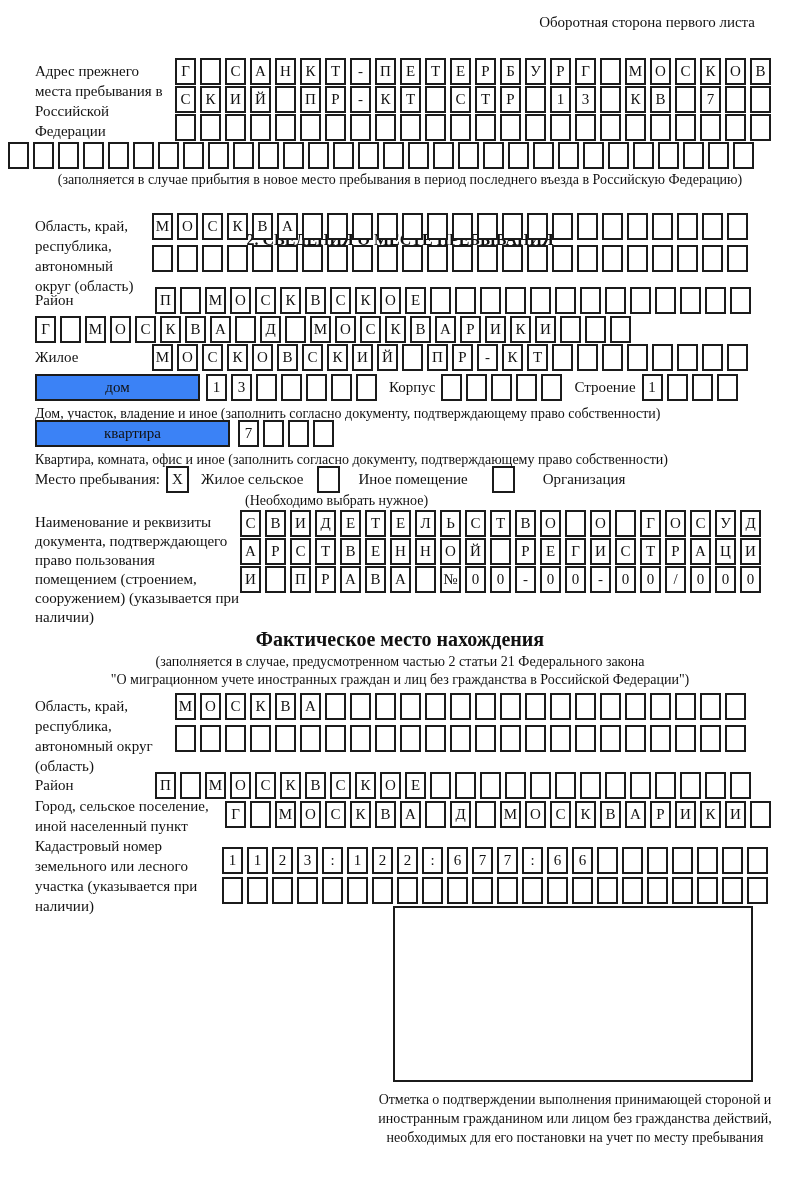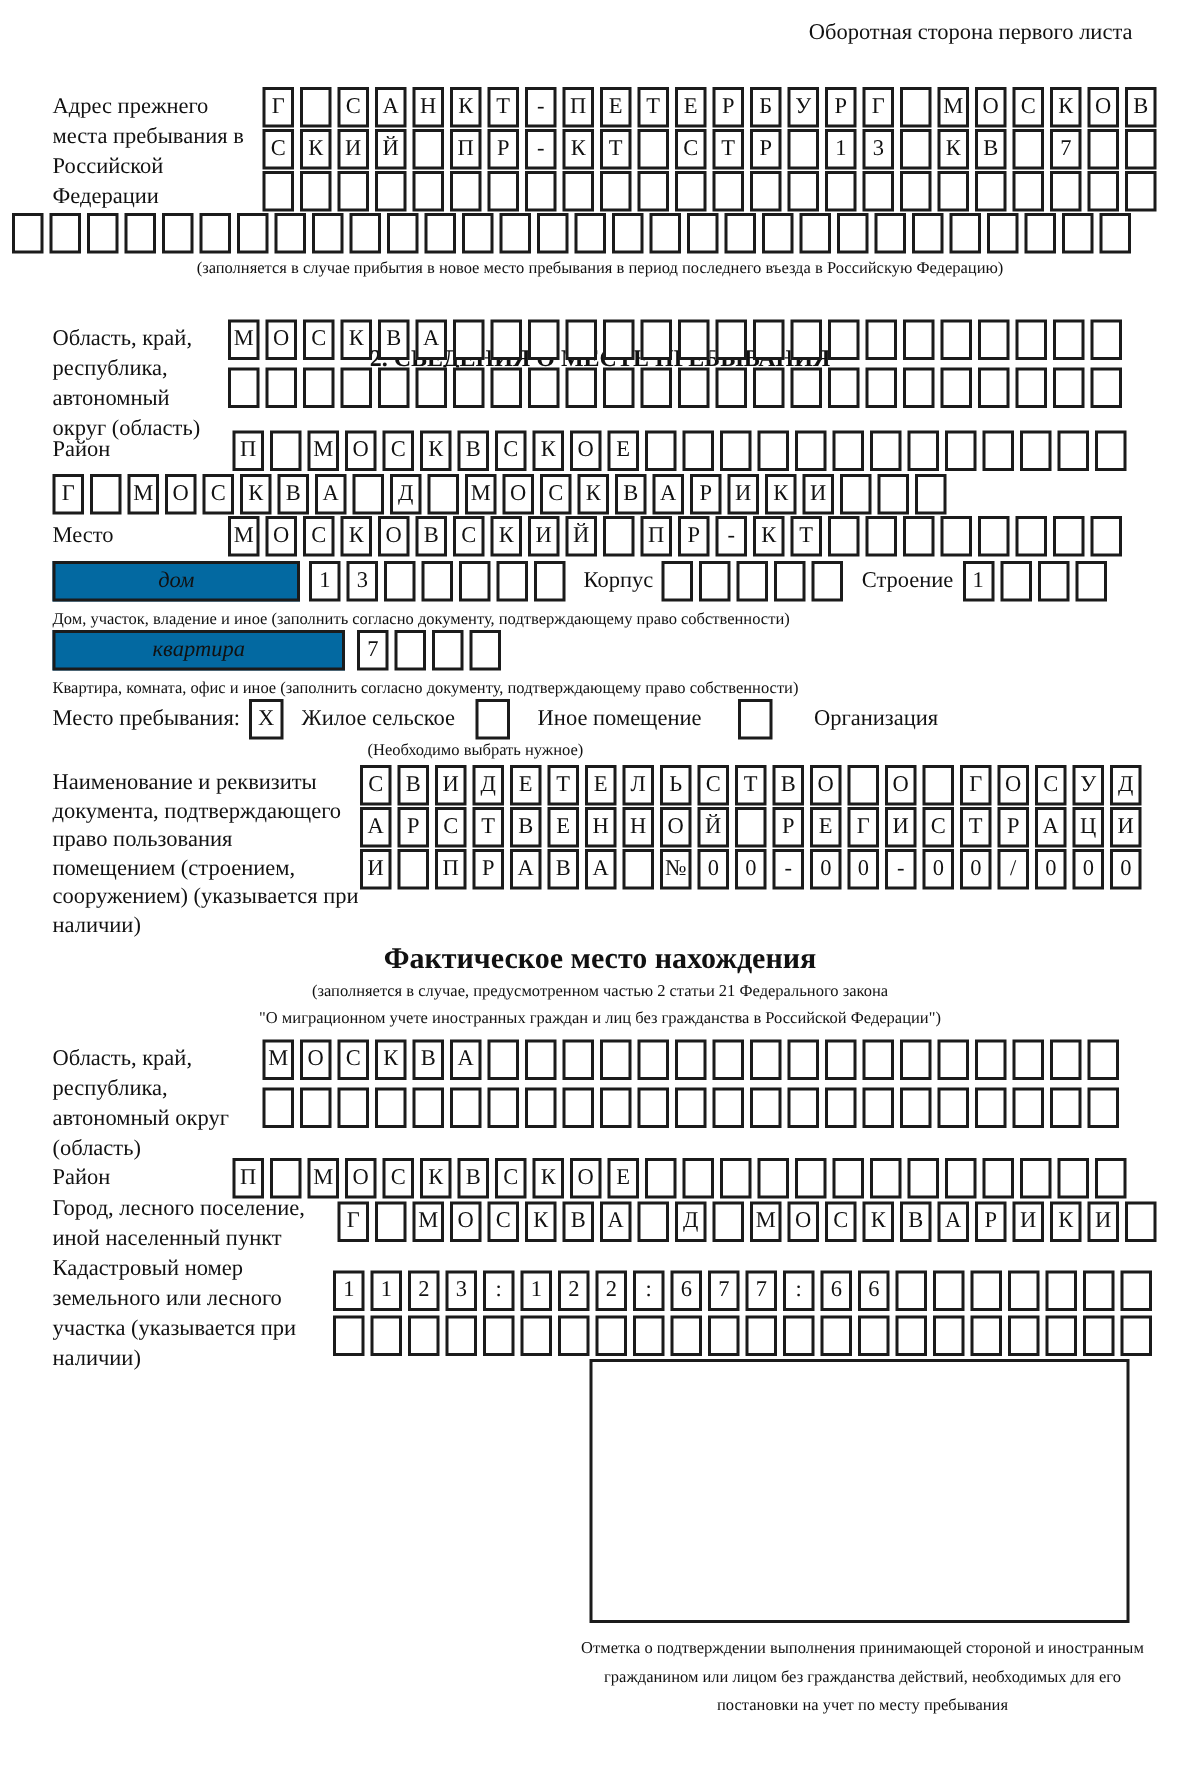--- a/index.html
+++ b/index.html
@@ -4,39 +4,38 @@
 <style>
   * { box-sizing: border-box; margin: 0; padding: 0; }
   html, body { background: #ffffff; }
   body {
     width: 800px; height: 1180px; position: relative;
     font-family: "Liberation Serif", "DejaVu Serif", serif;
     color: #111; overflow: hidden;
   }
   .abs { position: absolute; }
   .lbl { font-size: 15px; line-height: 20px; padding-top: 3px; }
-  .note { font-size: 11px; line-height: 17px; }
+  .note { font-size: 14px; line-height: 17px; }
   .center { text-align: center; width: 800px; left: 0; }
   .bold { font-weight: bold; }
   .flexrow { display: flex; align-items: flex-start; }
   .rows > .cellrow { margin-bottom: 1px; }
   .rows.gap5 > .cellrow { margin-bottom: 5px; }
   .rows.gap3 > .cellrow { margin-bottom: 3px; }
   .cellrow { display: flex; }
   .cell {
     flex: 0 0 21px; width: 21px; height: 27px; margin-right: 4px;
     border: 2px solid #1b1b1b; background: #fff;
     display: flex; align-items: center; justify-content: center;
     font-size: 15px; line-height: 1;
   }
   .wide-box {
-    height: 27px; border: 2px solid #1b1b1b; background: #0369a1;
+    height: 27px; border: 2px solid #1b1b1b; background: #3b82f6;
     display: flex; align-items: center; justify-content: center;
     font-size: 15px;
-    font-style: italic;
   }
   .mini-lbl { font-size: 15px; padding-top: 5px; white-space: nowrap; }
   .chkbox {
     width: 23px; height: 27px; border: 2px solid #1b1b1b;
     display: flex; align-items: center; justify-content: center;
     font-size: 15px; flex: 0 0 23px;
   }
   .opt { font-size: 15px; padding-top: 5px; white-space: nowrap; }
   .stamp-box { border: 2px solid #1b1b1b; background: #fff; }
 </style>
@@ -275,21 +274,21 @@
       <div class="cell">И</div>
       <div class="cell">К</div>
       <div class="cell">И</div>
       <div class="cell"></div>
       <div class="cell"></div>
       <div class="cell"></div>
     </div>
 </div>
 
 <div class="abs flexrow" style="top:344px; left:35px;">
-  <div class="lbl" style="width:117px;">Место</div>
+  <div class="lbl" style="width:117px;">Жилое</div>
   <div class="cellrow">
       <div class="cell">М</div>
       <div class="cell">О</div>
       <div class="cell">С</div>
       <div class="cell">К</div>
       <div class="cell">О</div>
       <div class="cell">В</div>
       <div class="cell">С</div>
       <div class="cell">К</div>
       <div class="cell">И</div>
@@ -521,21 +520,21 @@
       <div class="cell"></div>
       <div class="cell"></div>
       <div class="cell"></div>
       <div class="cell"></div>
       <div class="cell"></div>
       <div class="cell"></div>
     </div>
 </div>
 
 <div class="abs flexrow" style="top:793px; left:35px;">
-  <div class="lbl" style="width:190px;">Город, лесного поселение, иной населенный пункт</div>
+  <div class="lbl" style="width:190px;">Город, сельское поселение, иной населенный пункт</div>
   <div class="cellrow" style="margin-top:8px;">
       <div class="cell">Г</div>
       <div class="cell"></div>
       <div class="cell">М</div>
       <div class="cell">О</div>
       <div class="cell">С</div>
       <div class="cell">К</div>
       <div class="cell">В</div>
       <div class="cell">А</div>
       <div class="cell"></div>

